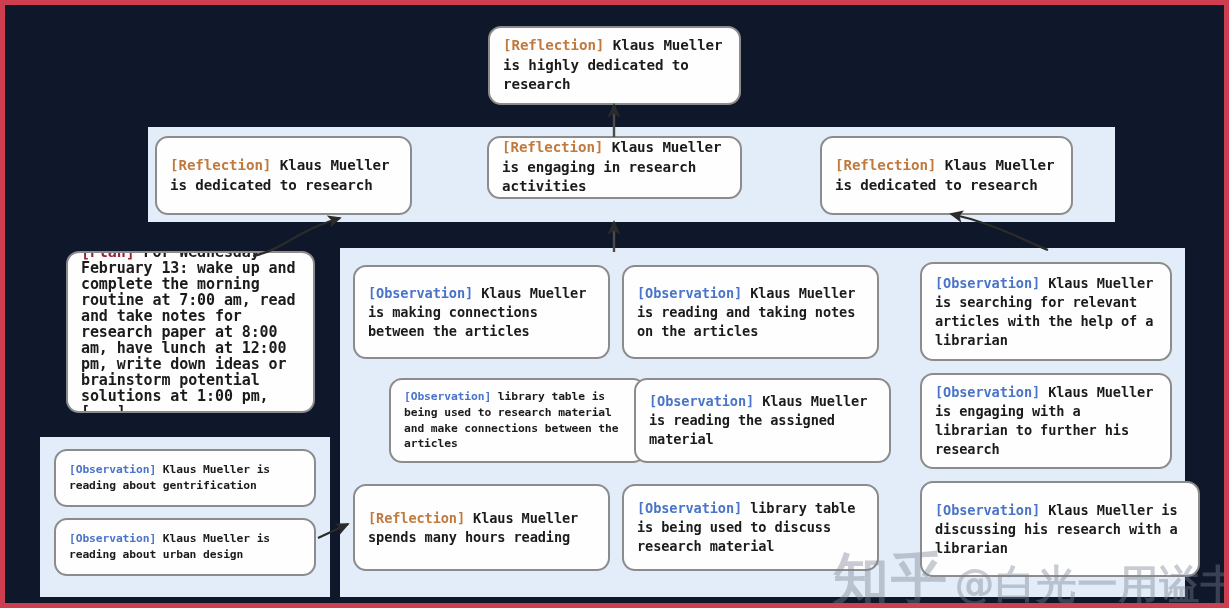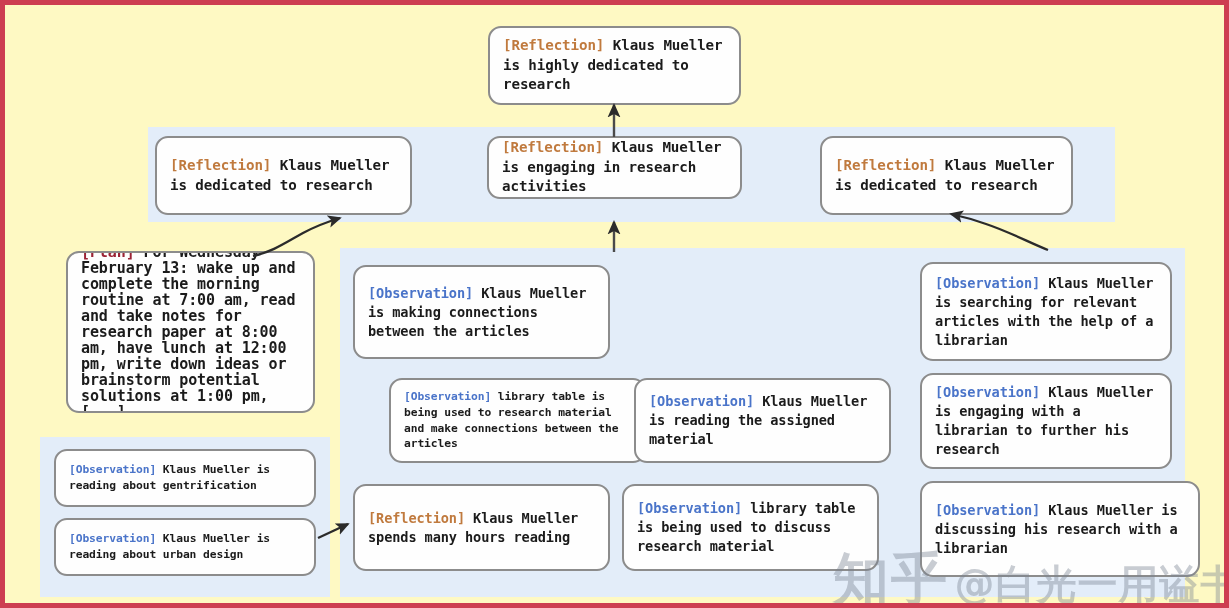--- a/index.html
+++ b/index.html
@@ -7,21 +7,21 @@
     padding: 0;
     background: #ffffff;
   }
   body {
     font-family: "DejaVu Sans Mono", monospace;
   }
   #canvas {
     position: relative;
     width: 1229px;
     height: 608px;
-    background: #fef9c3;
+    background: #0f172a;
     box-sizing: border-box;
     overflow: hidden;
   }
   
   #frame-border {
     position: absolute;
     left: 0; top: 0;
     width: 1229px;
     height: 608px;
     box-sizing: border-box;
@@ -158,20 +158,23 @@
   </div>
 
   <div class="node s-xs" style="left:353px; top:378px; width:257px; height:85px;margin-left:36px;">
     <span class="txt"><span class="tag tag-observation">[Observation]</span><span> library table is being used to research material and make connections between the articles</span></span>
   </div>
 
   <div class="node s-md" style="left:353px; top:484px; width:257px; height:87px;">
     <span class="txt"><span class="tag tag-reflection">[Reflection]</span><span> Klaus Mueller spends many hours reading</span></span>
   </div>
 
+  <div class="node s-md" style="left:622px; top:265px; width:257px; height:94px;">
+    <span class="txt"><span class="tag tag-observation">[Observation]</span><span> Klaus Mueller is reading and taking notes on the articles</span></span>
+  </div>
 
   <div class="node s-md" style="left:622px; top:378px; width:257px; height:85px;margin-left:12px;">
     <span class="txt"><span class="tag tag-observation">[Observation]</span><span> Klaus Mueller is reading the assigned material</span></span>
   </div>
 
   <div class="node s-md" style="left:920px; top:262px; width:252px; height:99px;">
     <span class="txt"><span class="tag tag-observation">[Observation]</span><span> Klaus Mueller is searching for relevant articles with the help of a librarian</span></span>
   </div>
 
   <div class="node s-md" style="left:622px; top:484px; width:257px; height:87px;">

